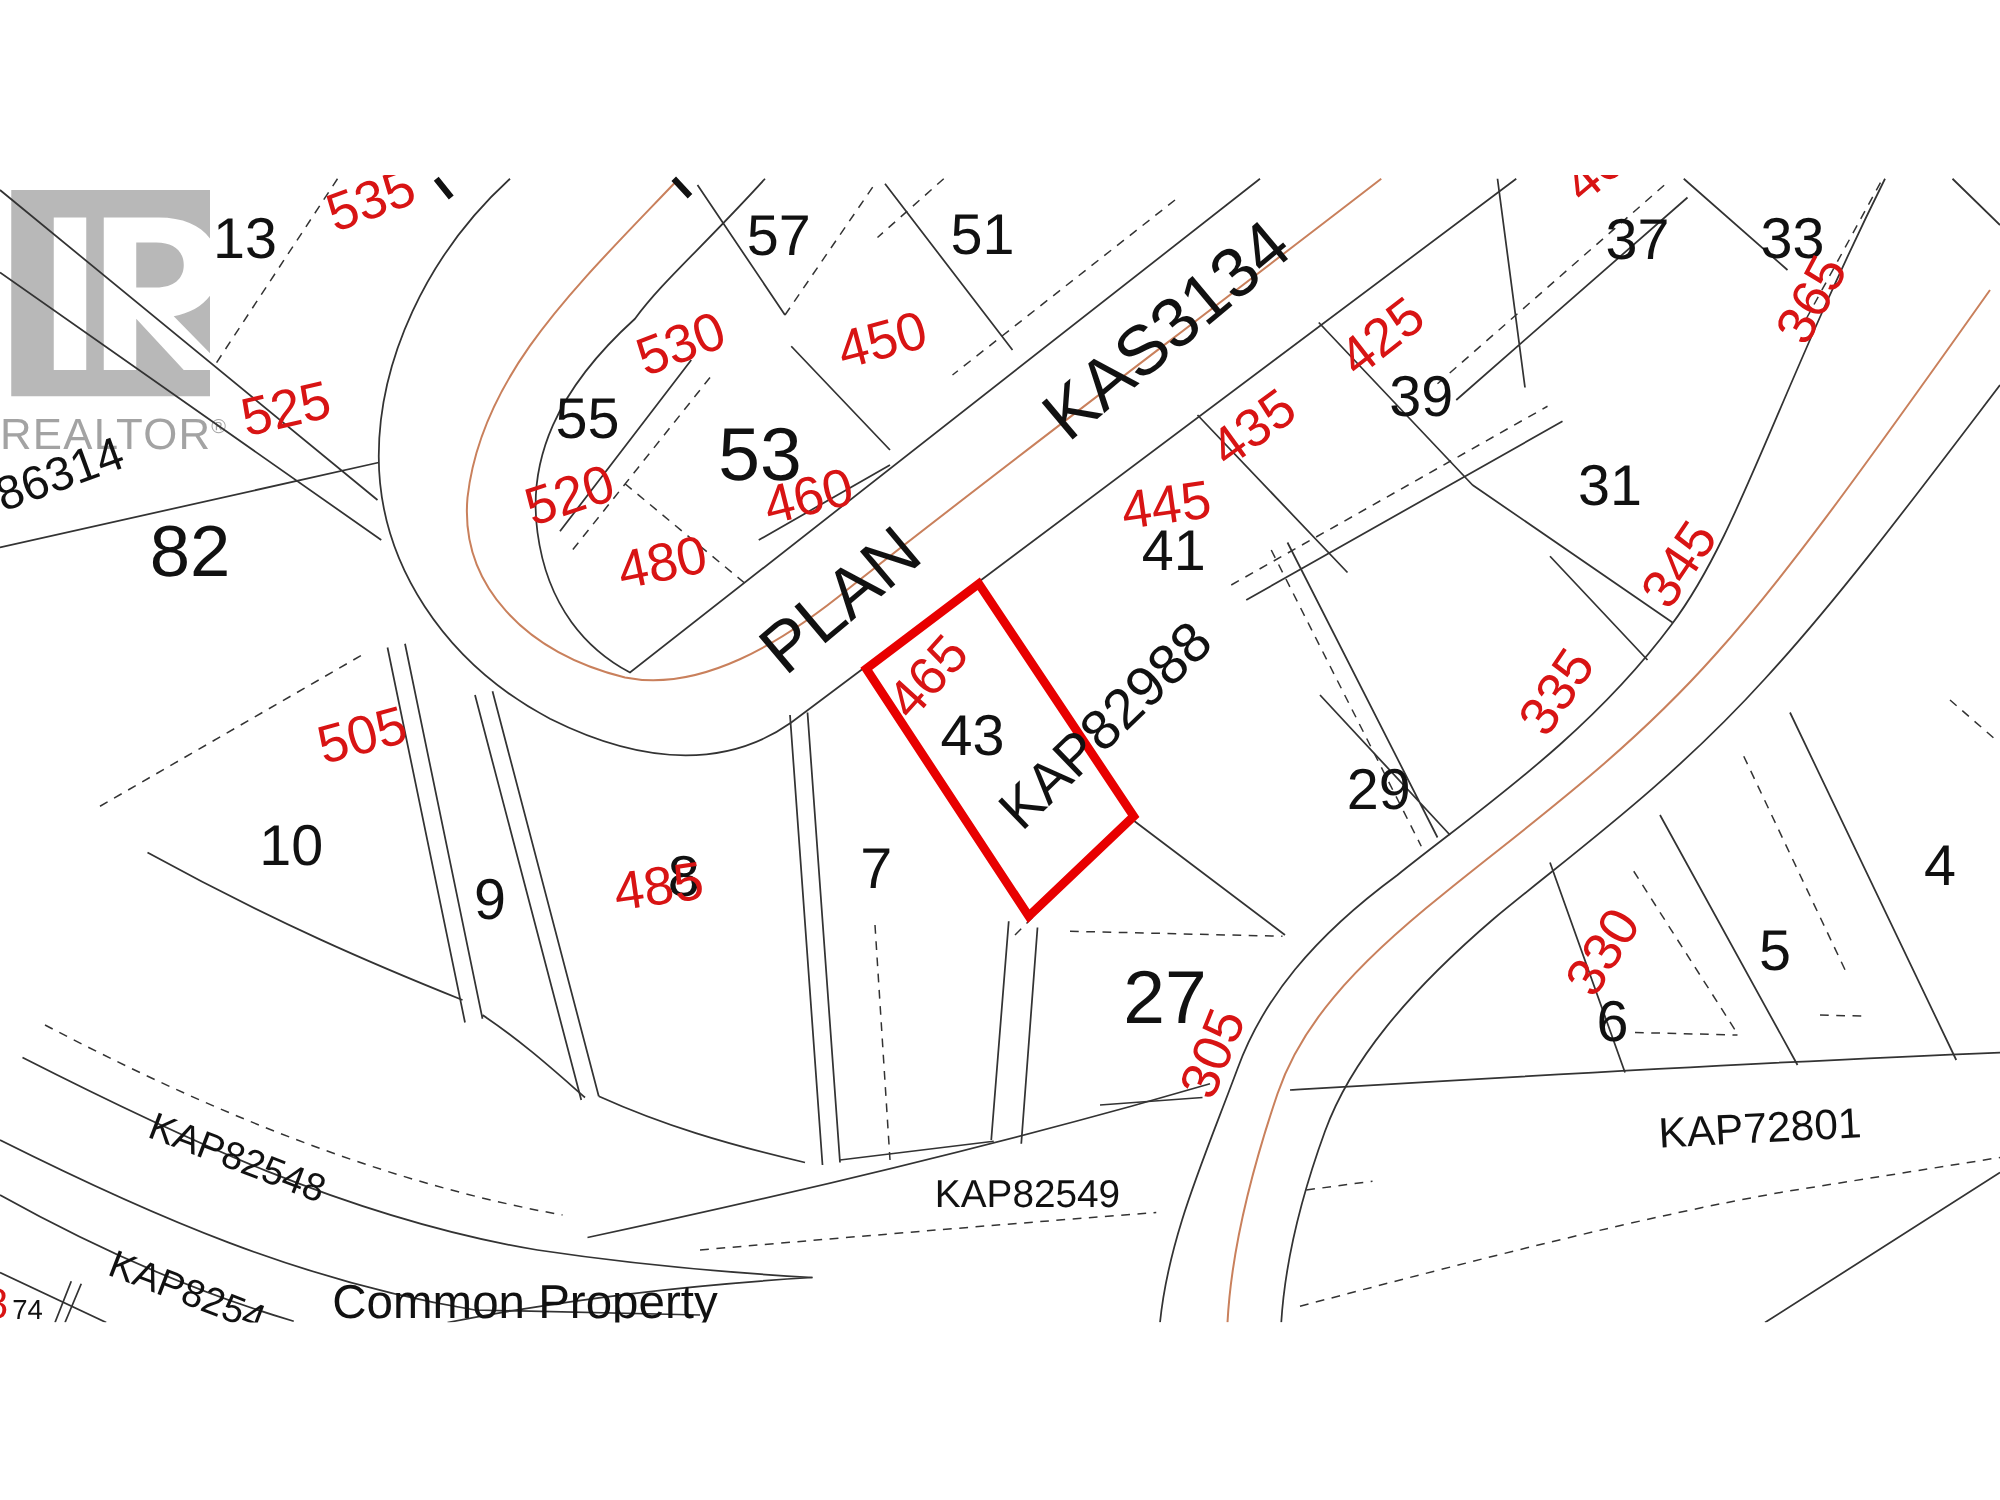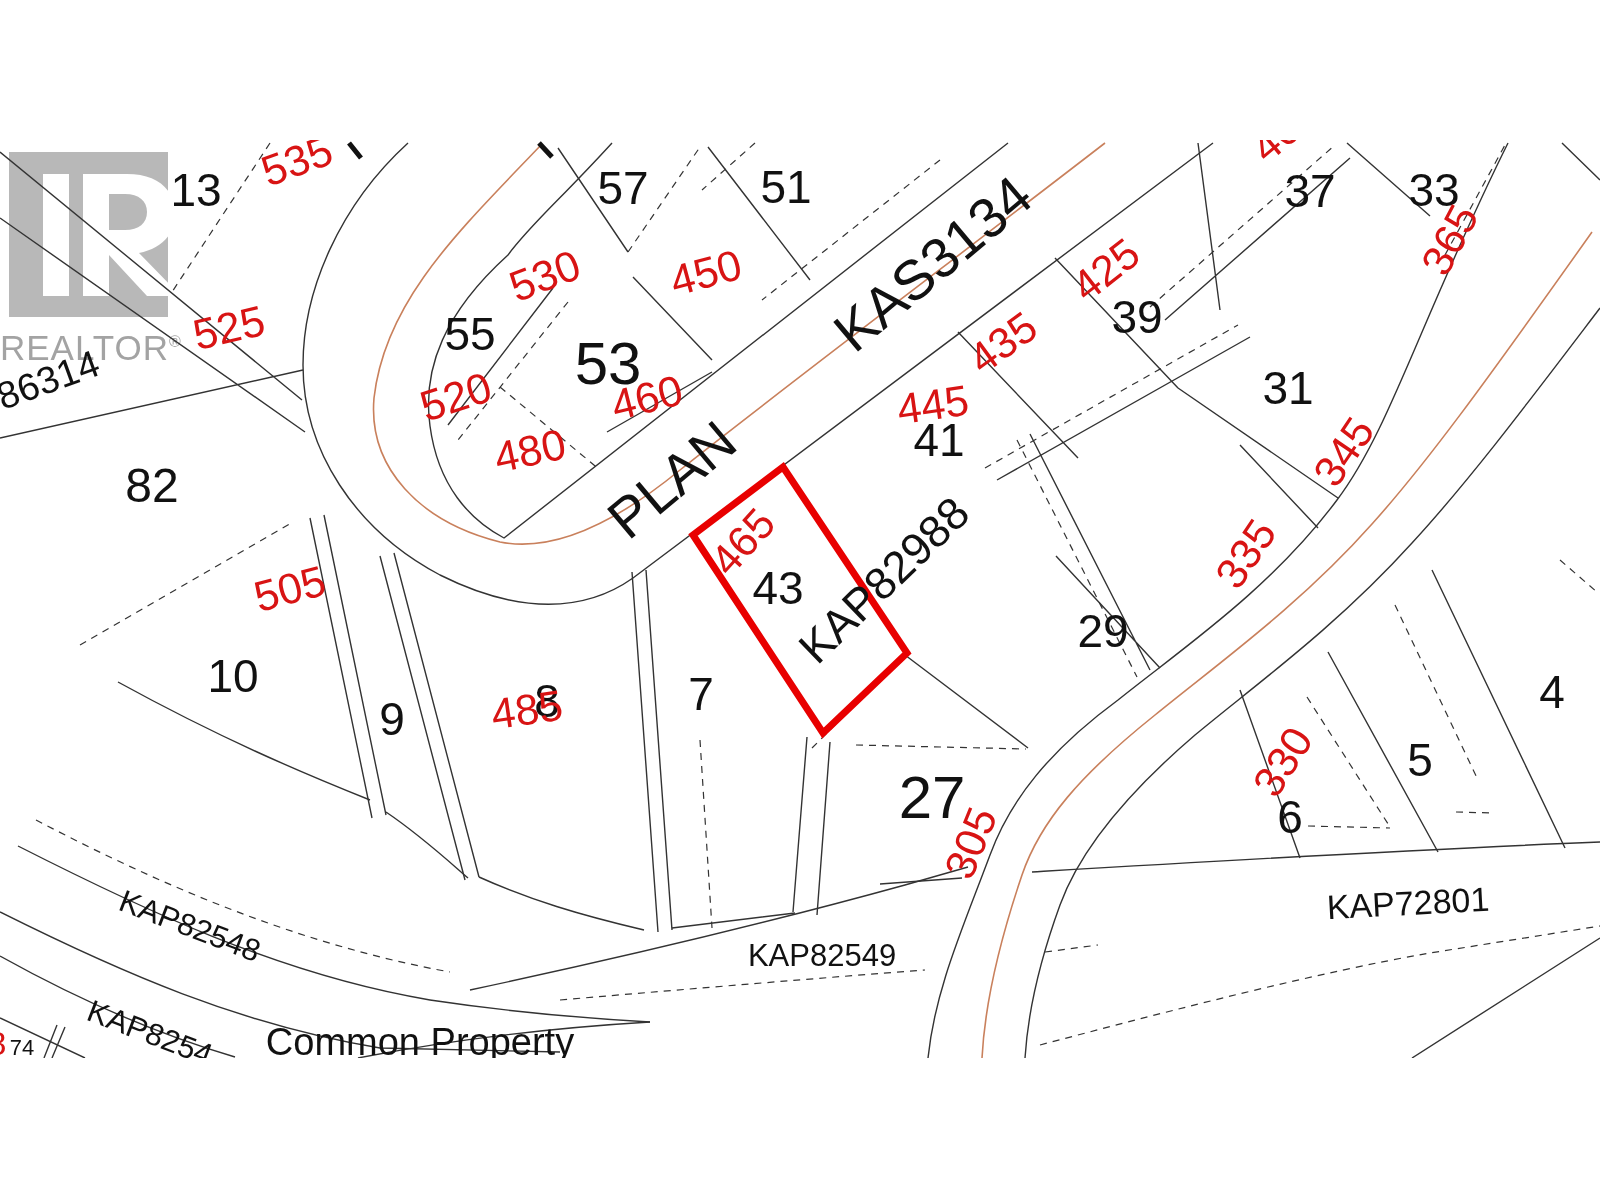--- a/index.html
+++ b/index.html
@@ -93,21 +93,21 @@
     <div id="label-layer">
         <span class="lbl lbl-black" style="left: 196px; top: 50px; font-size: 46px; --r: 0deg;">13</span>
         <span class="lbl lbl-black" style="left: 623px; top: 48px; font-size: 46px; --r: 0deg;">57</span>
         <span class="lbl lbl-black" style="left: 786px; top: 47px; font-size: 46px; --r: 0deg;">51</span>
         <span class="lbl lbl-black" style="left: 1310px; top: 51px; font-size: 46px; --r: 0deg;">37</span>
         <span class="lbl lbl-black" style="left: 1434px; top: 50px; font-size: 46px; --r: 0deg;">33</span>
         <span class="lbl lbl-black" style="left: 470px; top: 194px; font-size: 46px; --r: 0deg;">55</span>
         <span class="lbl lbl-black" style="left: 608px; top: 224px; font-size: 60px; --r: 0deg;">53</span>
         <span class="lbl lbl-black" style="left: 1137px; top: 177px; font-size: 46px; --r: 0deg;">39</span>
         <span class="lbl lbl-black" style="left: 1288px; top: 248px; font-size: 46px; --r: 0deg;">31</span>
-        <span class="lbl lbl-black" style="left: 152px; top: 302px; font-size: 48px; margin-top: 44px; --r: 0deg;">82</span>
+        <span class="lbl lbl-black" style="left: 152px; top: 302px; font-size: 58px; --r: 0deg;">82</span>
         <span class="lbl lbl-black" style="left: 939px; top: 300px; font-size: 46px; --r: 0deg;">41</span>
         <span class="lbl lbl-black" style="left: 778px; top: 448px; font-size: 46px; --r: 0deg;">43</span>
         <span class="lbl lbl-black" style="left: 1103px; top: 456px; font-size: 46px; margin-top: 35px; --r: 0deg;">29</span>
         <span class="lbl lbl-black" style="left: 233px; top: 536px; font-size: 46px; text-align: right; --r: 0deg;">10</span>
         <span class="lbl lbl-black" style="left: 392px; top: 579px; font-size: 46px; --r: 0deg;">9</span>
         <span class="lbl lbl-black" style="left: 547px; top: 561px; font-size: 46px; --r: 0deg;">8</span>
         <span class="lbl lbl-black" style="left: 701px; top: 554px; font-size: 46px; --r: 0deg;">7</span>
         <span class="lbl lbl-black" style="left: 932px; top: 658px; font-size: 60px; --r: 0deg;">27</span>
         <span class="lbl lbl-black" style="left: 1290px; top: 677px; font-size: 46px; --r: 0deg;">6</span>
         <span class="lbl lbl-black" style="left: 1420px; top: 620px; font-size: 46px; --r: 0deg;">5</span>

